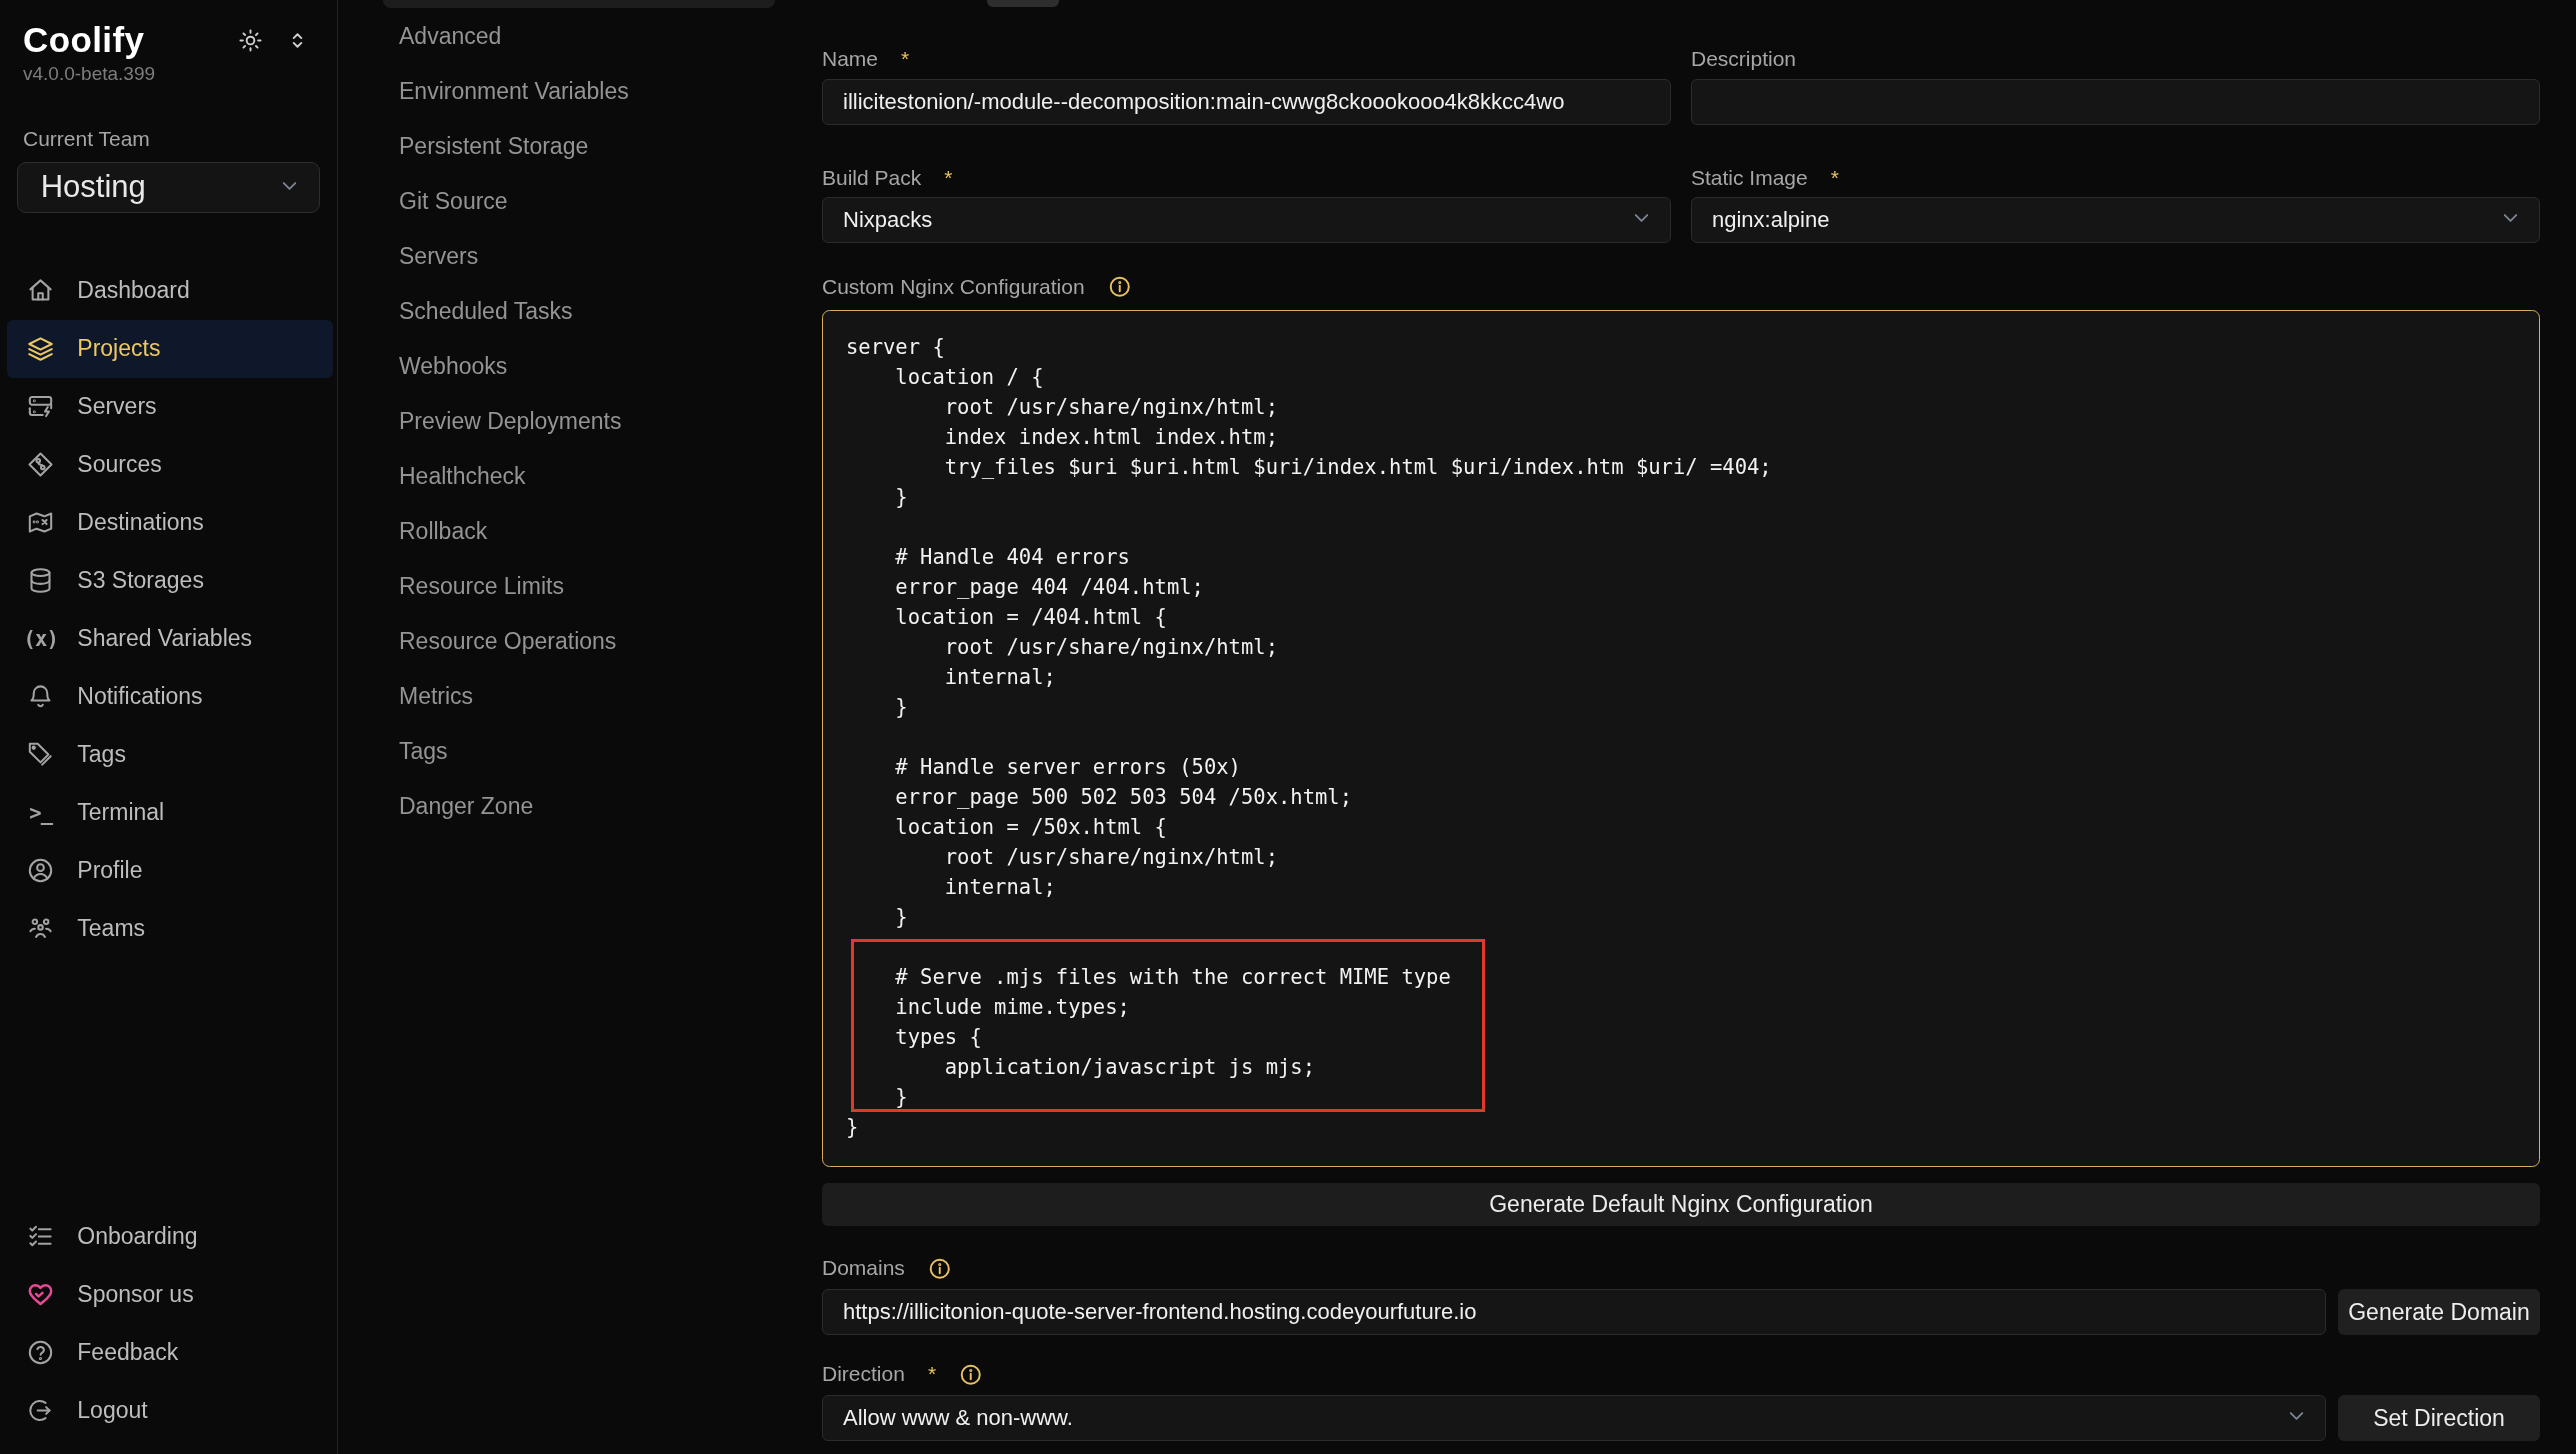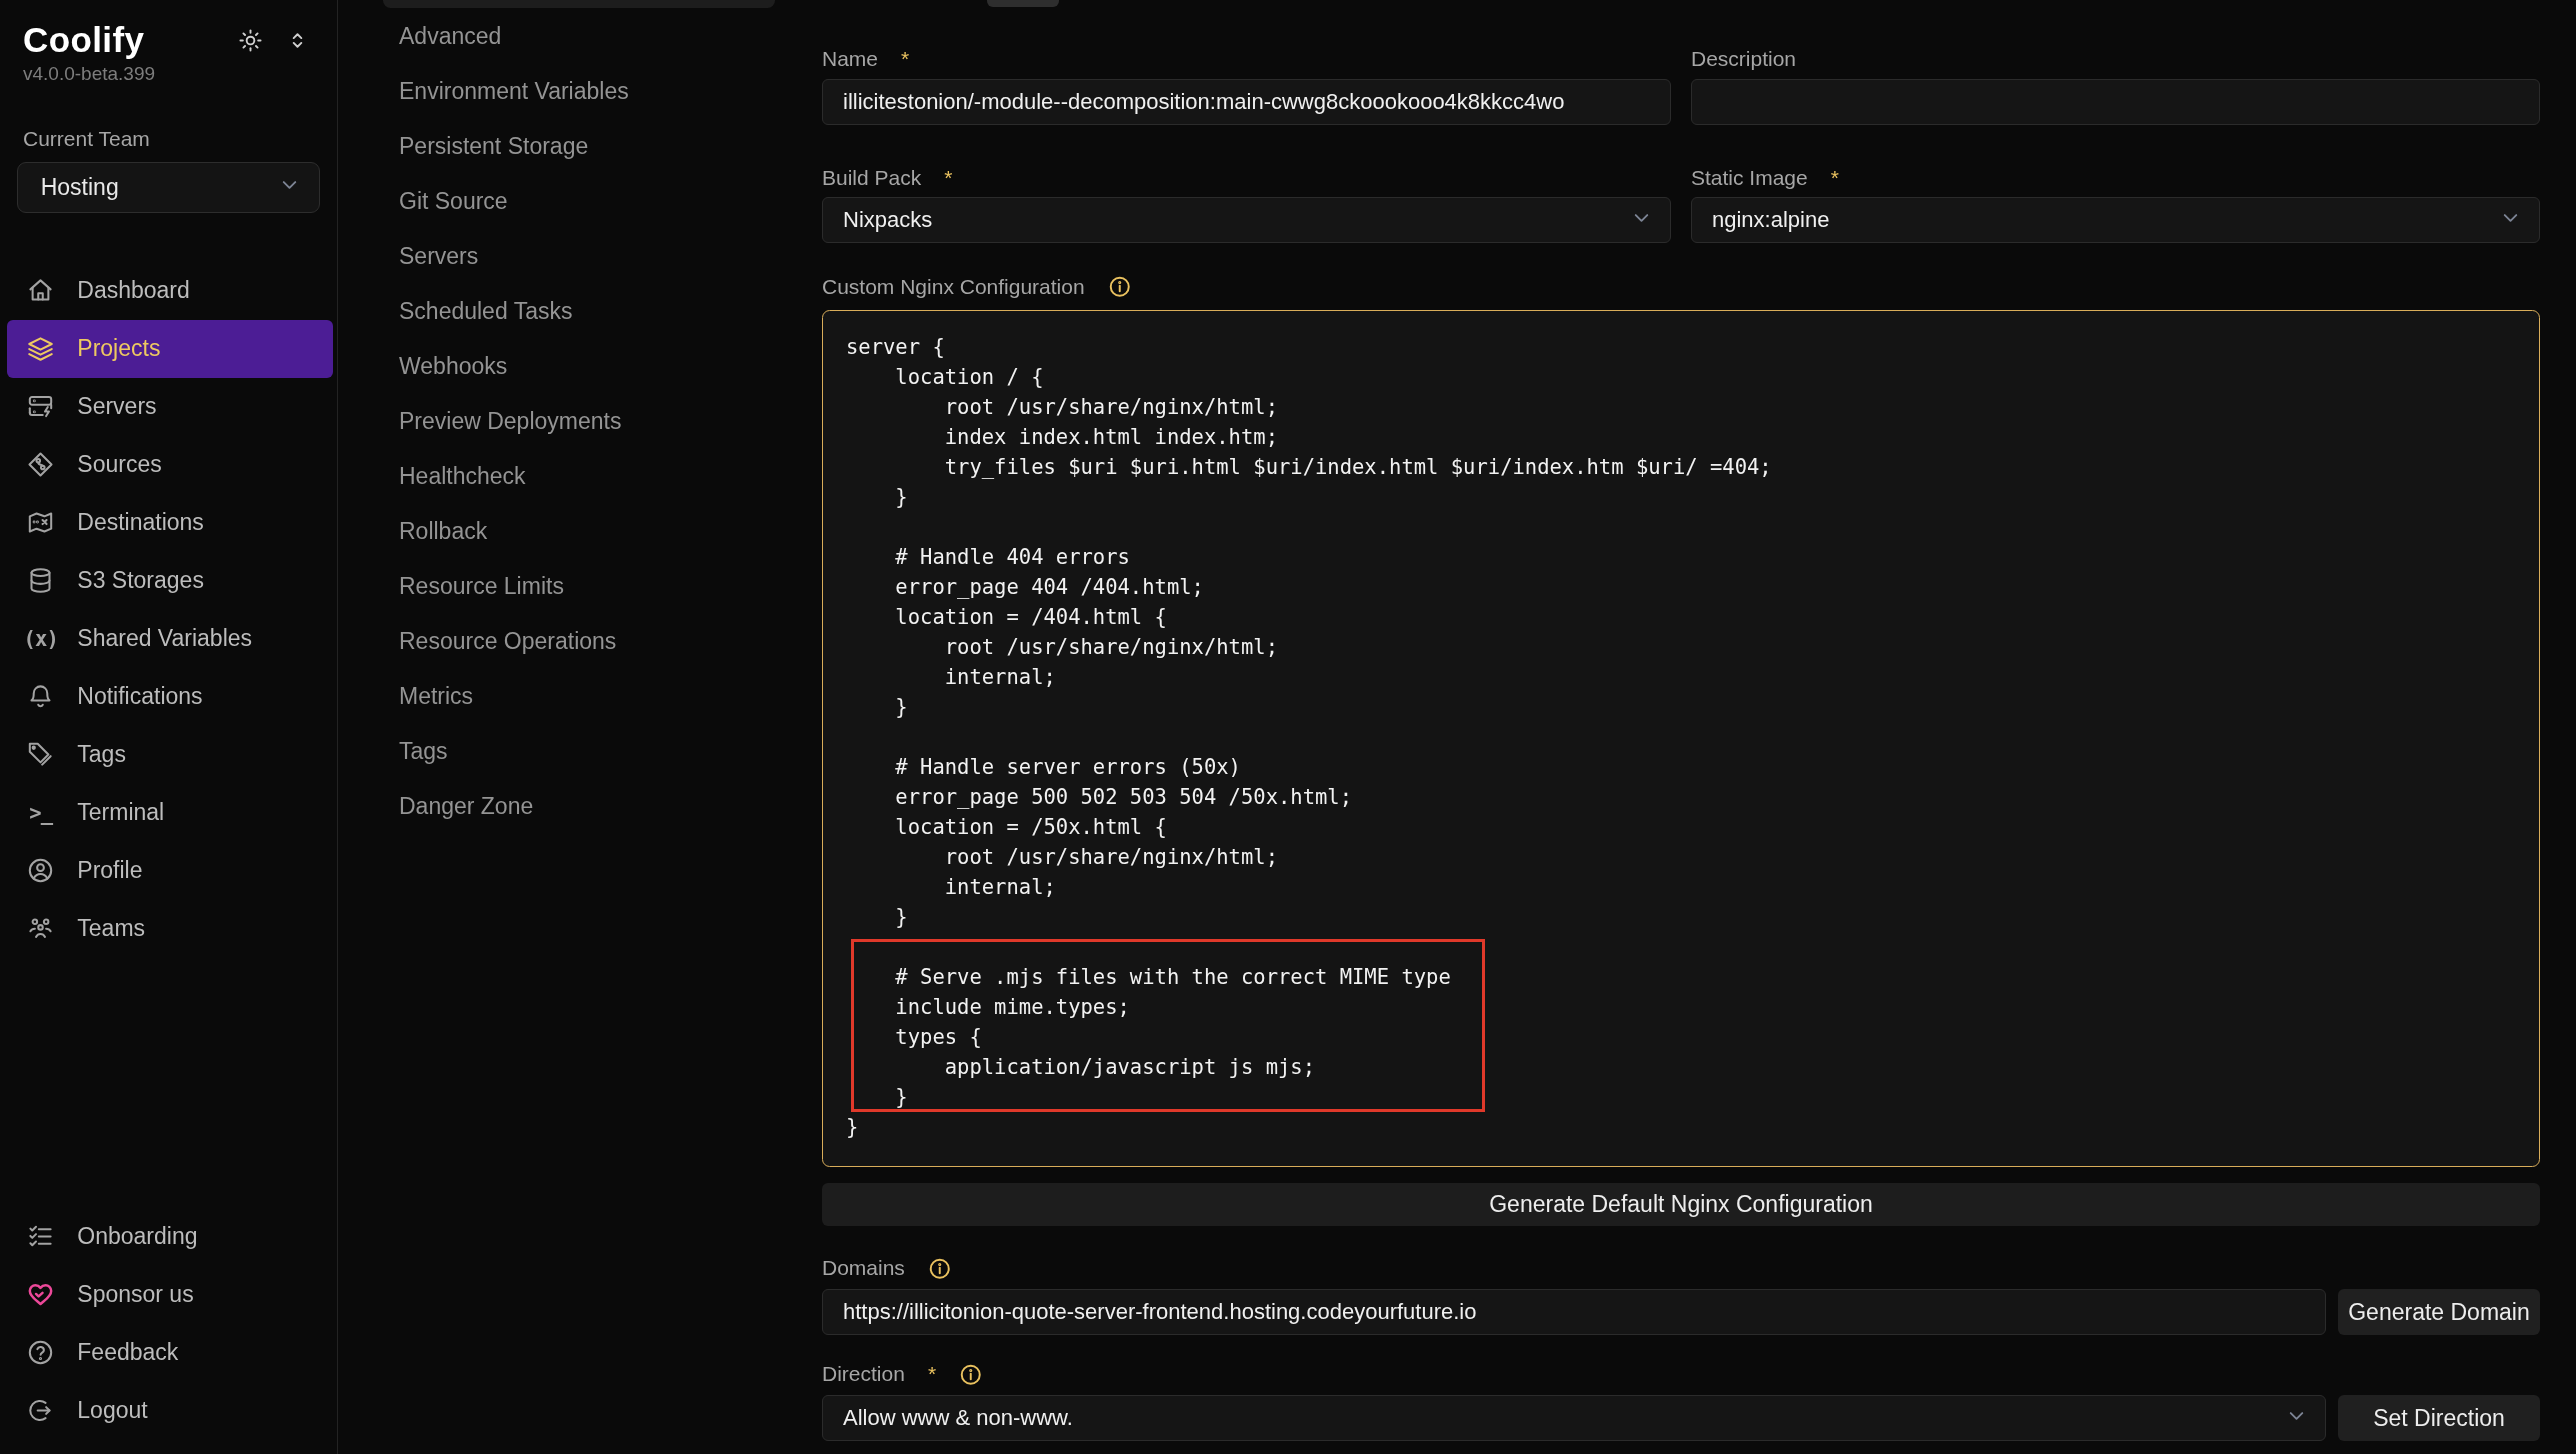--- a/index.html
+++ b/index.html
@@ -9,26 +9,26 @@
 
   
   .sidebar { width:338px; min-width:338px; border-right:0.8px solid #232323; display:flex; flex-direction:column; padding:20px 0 15px 0; }
   .brand-row { display:flex; align-items:center; margin:0 23px; }
   .brand { font-size:35px; font-weight:700; letter-spacing:0.4px; color:#ffffff; }
   .brand-icons { margin-left:auto; display:flex; align-items:center; gap:13.6px; }
   .icon-btn { width:33px; height:33px; display:flex; align-items:center; justify-content:center; color:#cfcfcf; cursor:pointer; }
   .version { font-size:19px; color:#7d7d7d; margin:3px 23px 0 23px; }
   .team-label { font-size:21px; color:#a6a6a6; margin:42px 23px 0 23px; }
   .team-select { margin:10.6px 16.7px 0 16.7px; height:51px; background:#141414; border:0.8px solid #2d2d2d; border-radius:9px; display:flex; align-items:center; padding:0 18px 0 23px; cursor:pointer; }
-  .team-select span { font-size:23px; color:#e9e9e9; }
+  .team-select span { font-size:31px; color:#e9e9e9; }
   .team-select .chev { margin-left:auto; color:#7c8494; }
   .nav { margin-top:49px; display:flex; flex-direction:column; }
   .nav-item { height:58px; display:flex; align-items:center; margin:0 4.5px 0 6.8px; padding-left:20.5px; border-radius:6px; color:#bdbdbd; font-size:23px; cursor:pointer; }
   .nav-item .nico { width:27px; height:27px; margin-right:23px; display:flex; align-items:center; justify-content:center; color:#a3a3a3; flex:none; }
-  .nav-item.active { background:#4c1d95; color:#eec961;text-align:right; }
+  .nav-item.active { background:#0f172a; color:#eec961;text-align:right; }
   .nav-item.active .nico { color:#eec961; }
   .nav-item .tico { font-family:"DejaVu Sans Mono", monospace; font-size:20.5px; font-weight:700; letter-spacing:-0.8px; }
   .spacer { flex:1; }
   .pink { color:#ec4899 !important; }
   svg.s { width:27px; height:27px; }
   svg.s2 { width:23px; height:23px; }
 
   
   .submenu { width:450px; min-width:450px; position:relative; padding-top:9px; }
   .submenu-cutbar { position:absolute; top:0; left:45px; width:392px; height:7.6px; background:#1d1d1d; border-radius:0 0 7.6px 7.6px; }

